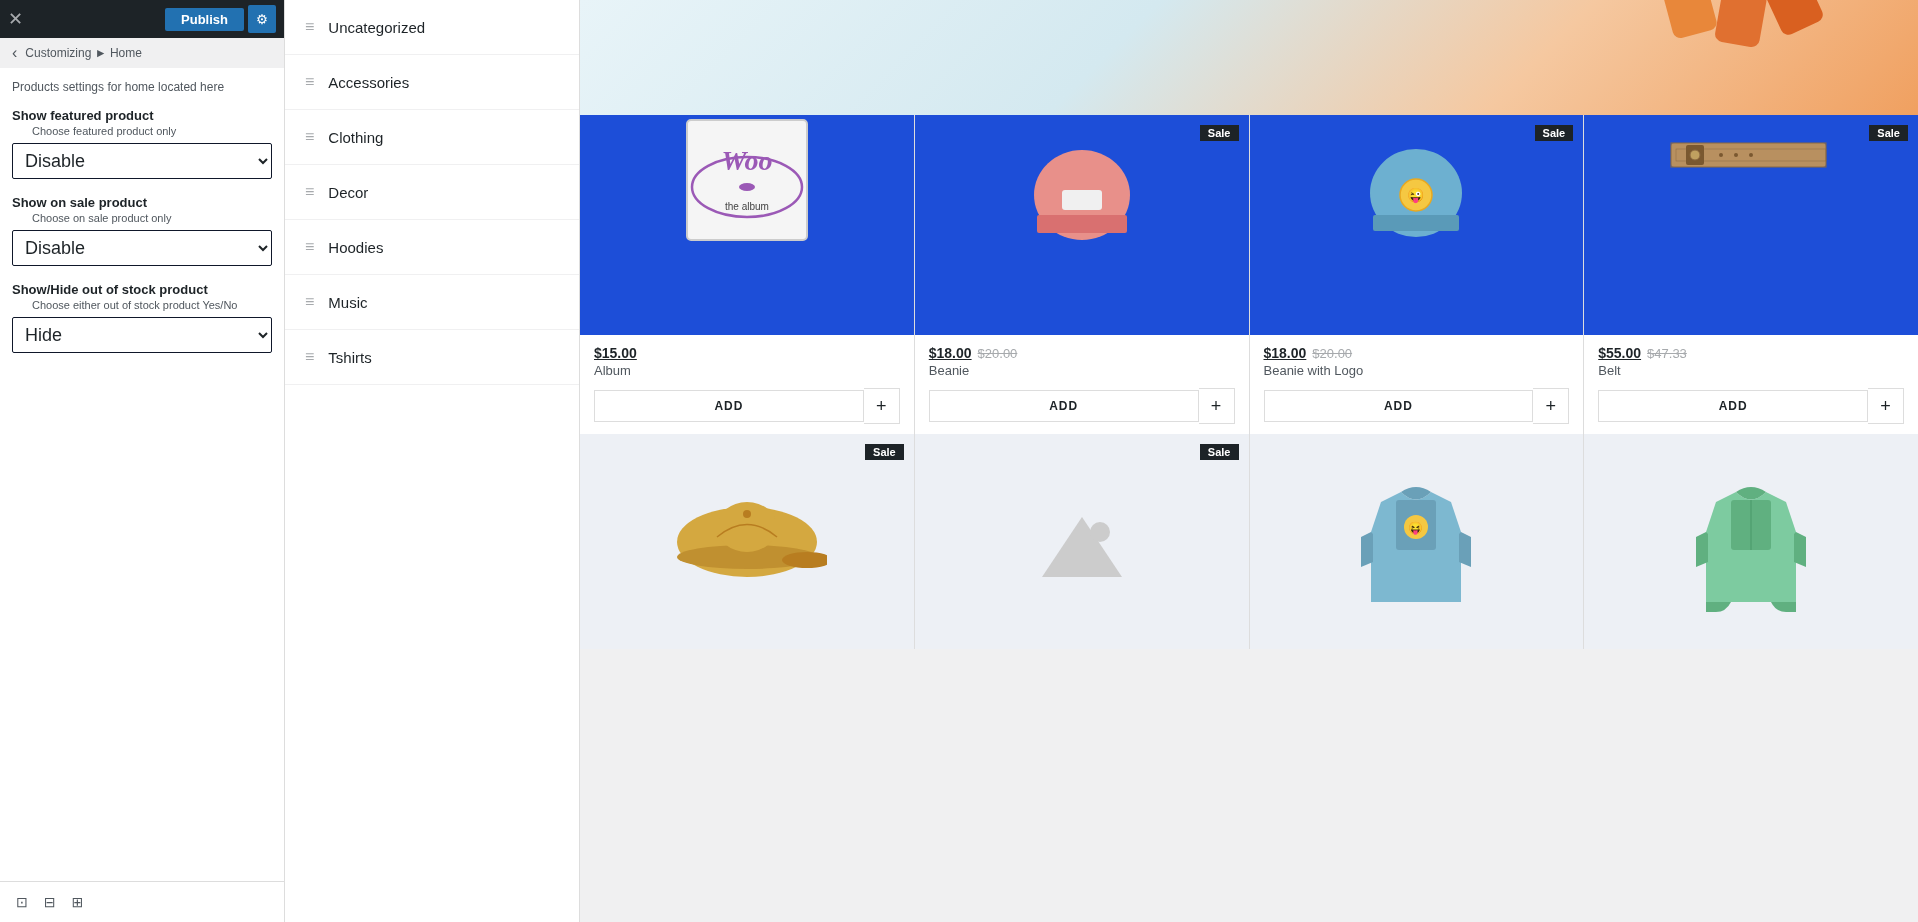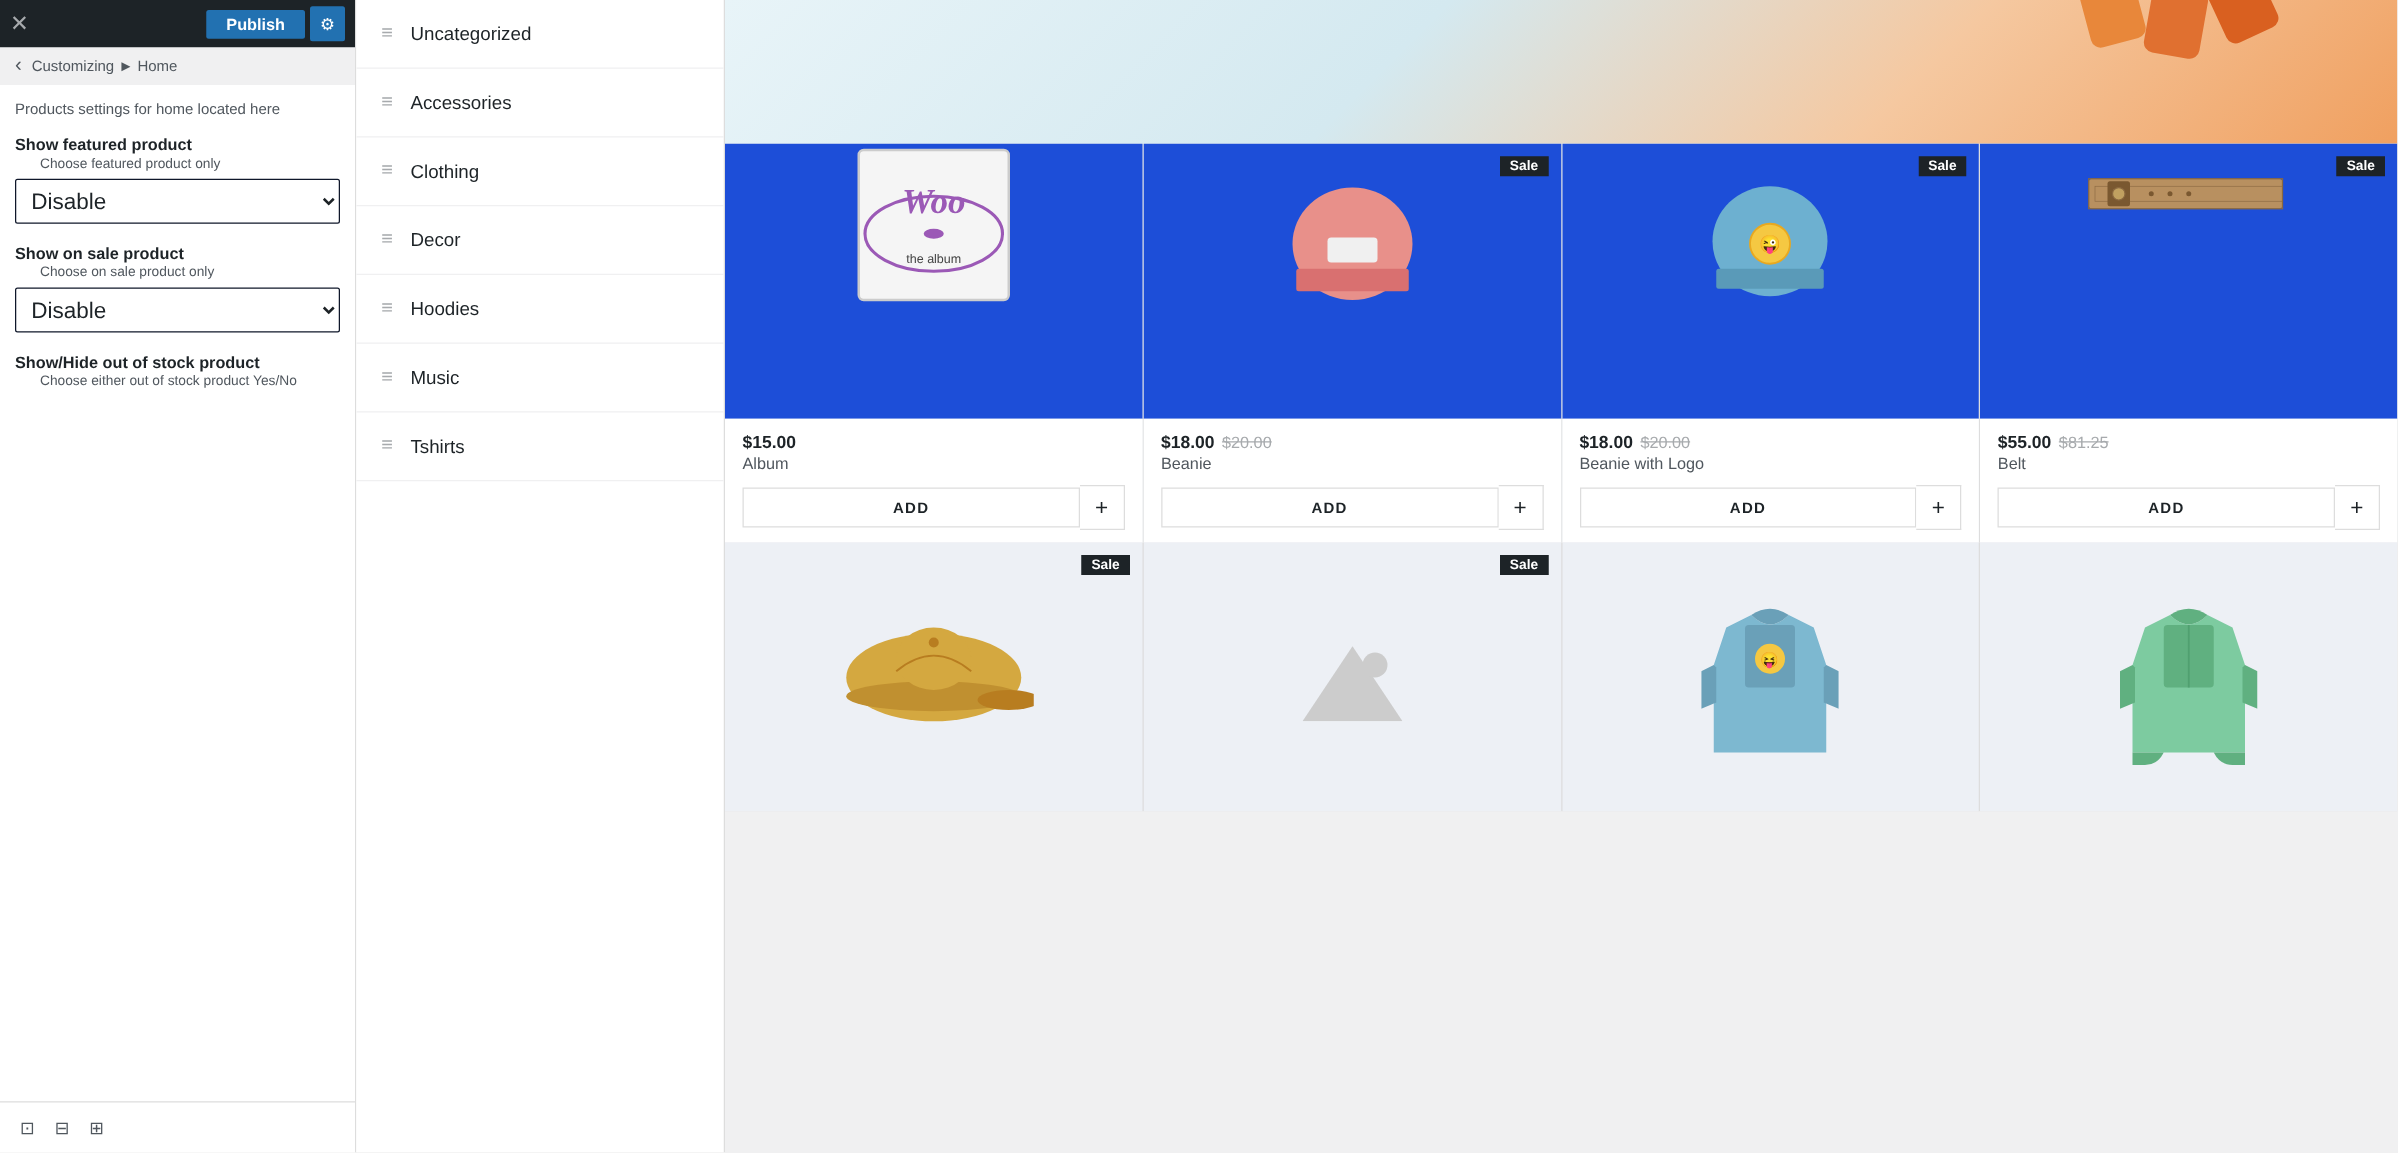--- a/index.html
+++ b/index.html
@@ -276,20 +276,21 @@
       display: flex;
       align-items: center;
       gap: 6px;
       margin-bottom: 2px;
     }
 
     .price-current {
       font-size: 14px;
       font-weight: 600;
       color: #1d2327;
+      text-decoration: underline;
     }
 
     .price-original {
       font-size: 13px;
       color: #a7aaad;
       text-decoration: line-through;
     }
 
     .product-name {
       font-size: 13px;
@@ -393,20 +394,24 @@
       <div class="setting-sublabel">Choose on sale product only</div>
       <select class="setting-select">
         <option>Disable</option>
         <option>Enable</option>
       </select>
     </div>
 
     <div class="setting-group">
       <div class="setting-label">Show/Hide out of stock product</div>
       <div class="setting-sublabel">Choose either out of stock product Yes/No</div>
+      <select class="setting-select">
+        <option>Hide</option>
+        <option>Show</option>
+      </select>
     </div>
 
   </div>
 
   <div class="bottom-bar">
     <button class="bottom-bar-btn">⊡</button>
     <button class="bottom-bar-btn">⊟</button>
     <button class="bottom-bar-btn">⊞</button>
   </div>
 </div>
@@ -531,21 +536,21 @@
           <rect x="20" y="30" width="18" height="20" fill="#7a5830" rx="2"></rect>
           <circle cx="29" cy="40" r="5" fill="#c0a060" stroke="#8a6840" stroke-width="1"></circle>
           <circle cx="55" cy="40" r="2" fill="#7a5830"></circle>
           <circle cx="70" cy="40" r="2" fill="#7a5830"></circle>
           <circle cx="85" cy="40" r="2" fill="#7a5830"></circle>
         </svg>
       </div>
       <div class="product-info">
         <div class="price-row">
           <span class="price-current">$55.00</span>
-          <span class="price-original">$81.25</span>
+          <span class="price-original">$47.33</span>
         </div>
         <div class="product-name">Belt</div>
         <div class="add-btn-row">
           <button class="add-btn">ADD</button>
           <button class="add-plus-btn">+</button>
         </div>
       </div>
     </div>
   </div>
 

